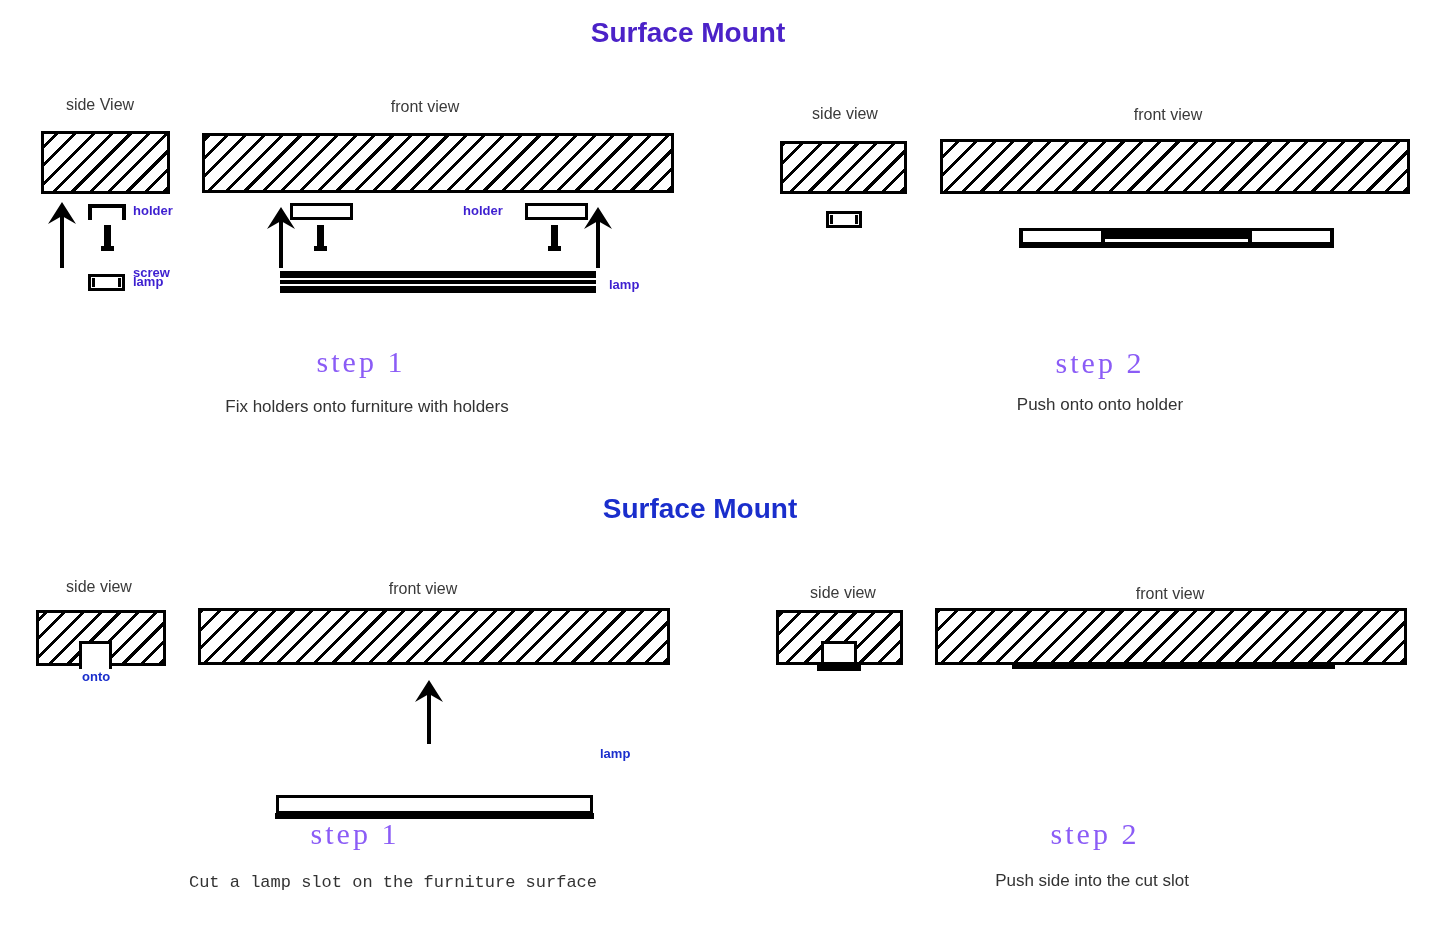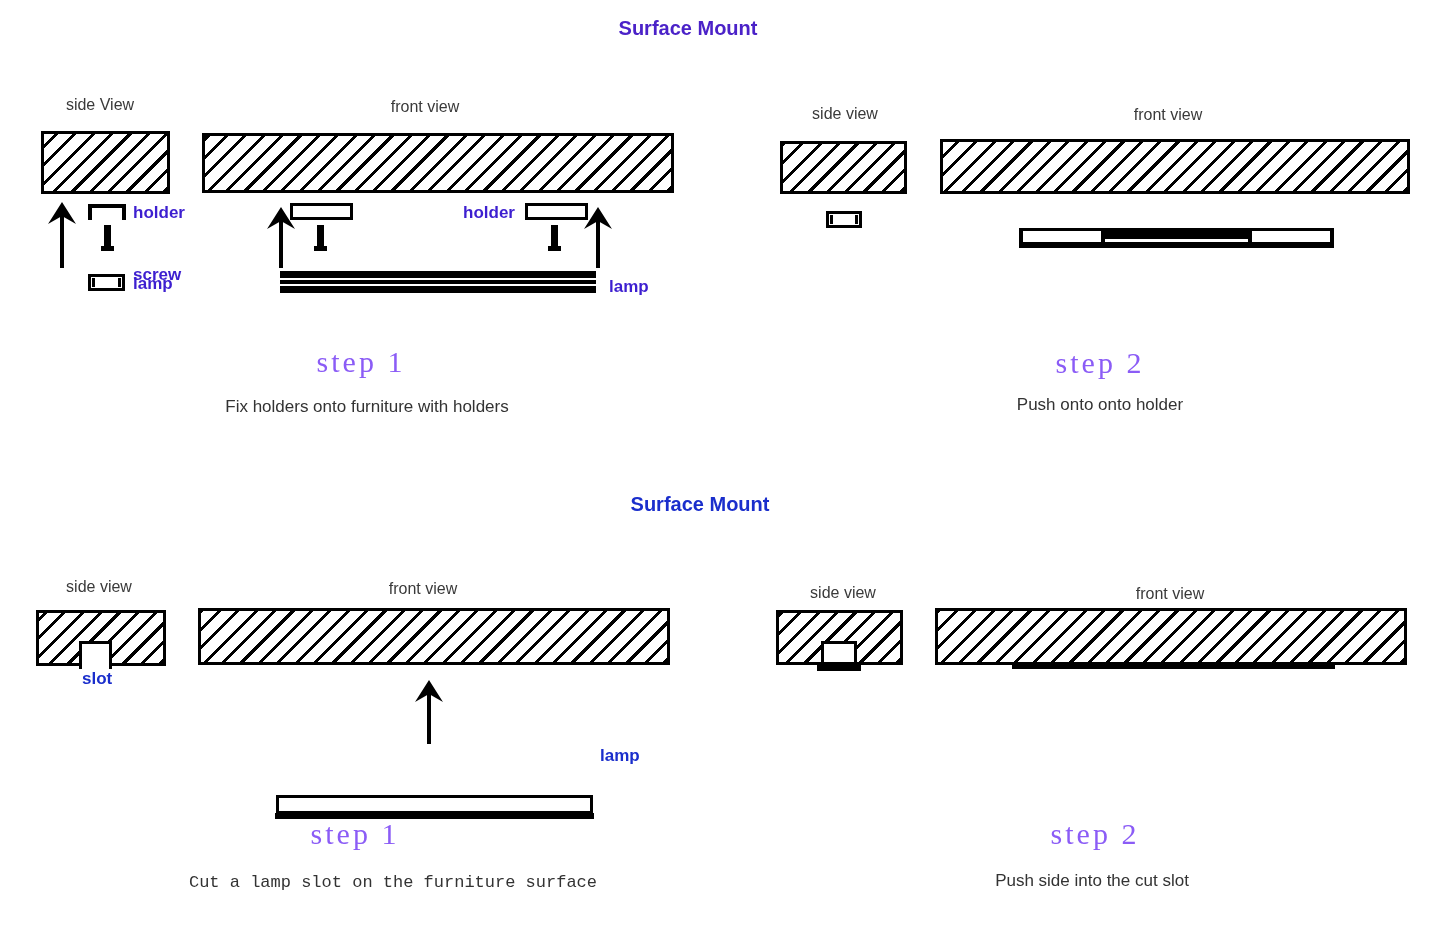--- a/index.html
+++ b/index.html
@@ -12,21 +12,21 @@
     height: 926px;
     position: relative;
     font-family: "Liberation Sans", sans-serif;
     overflow: hidden;
   }
 
   .abs { position: absolute; }
 
   
   .section-title {
-    font-size: 20px;
+    font-size: 28px;
     font-weight: bold;
     text-align: center;
     white-space: nowrap;
   }
 
   
   .view-label {
     font-size: 16px;
     color: #3a3a3a;
     text-align: center;
@@ -44,21 +44,21 @@
   }
   .step-caption {
     font-size: 17px;
     color: #333333;
     text-align: center;
     white-space: nowrap;
   }
 
   
   .callout {
-    font-size: 17px;
+    font-size: 13px;
     font-weight: bold;
     white-space: nowrap;
   }
 
   
   .block {
     box-sizing: border-box;
     border: 3px solid #000;
     background-color: #ffffff;
     background-image: repeating-linear-gradient(
@@ -259,21 +259,21 @@
 <div class="abs step-caption" style="left:930px; top:395px; width:340px;">Push onto onto holder</div>
 
 <div class="abs section-title" style="left:490px; top:493px; width:420px; color:#1a2ecc;">Surface Mount</div>
 
 <div class="abs view-label" style="left:19px; top:578px; width:160px;">side view</div>
 
 <div class="abs" style="left:36px; top:610px; width:130px; height:56px;">
   <div class="block" style="position:absolute; inset:0;"></div>
   <div class="notch" style="left:43px; top:31px; width:33px; height:28px;"></div>
 </div>
-<div class="abs callout" style="left:82px; top:669px; color:#1a2ecc;">slot</div>
+<div class="abs callout" style="left:82px; top:669px; color:#1a2ecc;">onto</div>
 
 <div class="abs view-label" style="left:343px; top:580px; width:160px;">front view</div>
 
 <div class="abs block" style="left:198px; top:608px; width:472px; height:57px;"></div>
 
 <div class="abs" style="left:411px; top:678px;">
   <svg width="40" height="68" viewBox="0 0 40 68">
     <line x1="18" y1="66" x2="18" y2="12" stroke="#000" stroke-width="4"></line>
     <path d="M18 2 L4 24 L18 16 L32 24 Z" fill="#000"></path>
   </svg>

